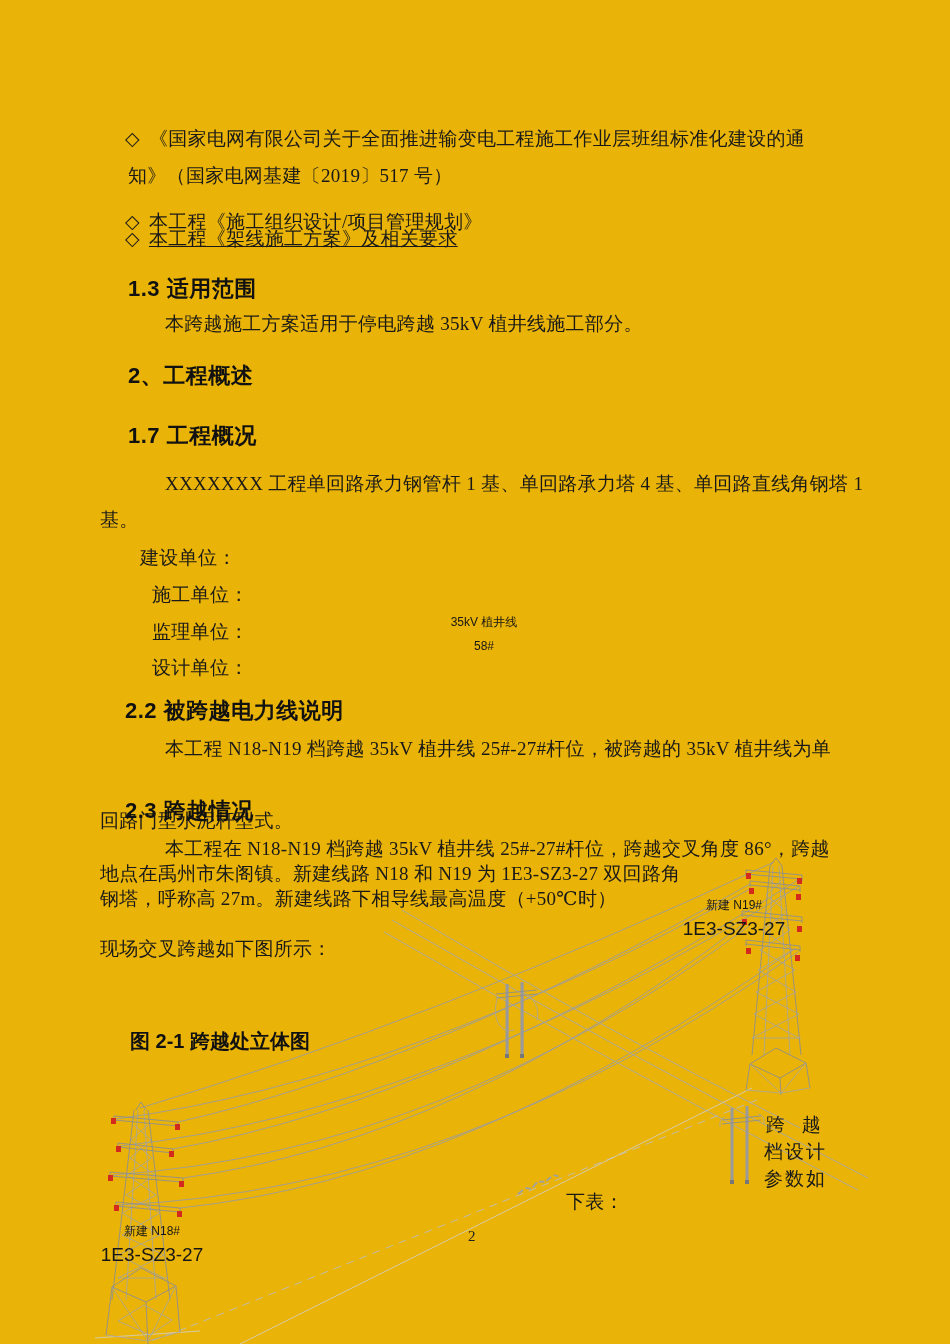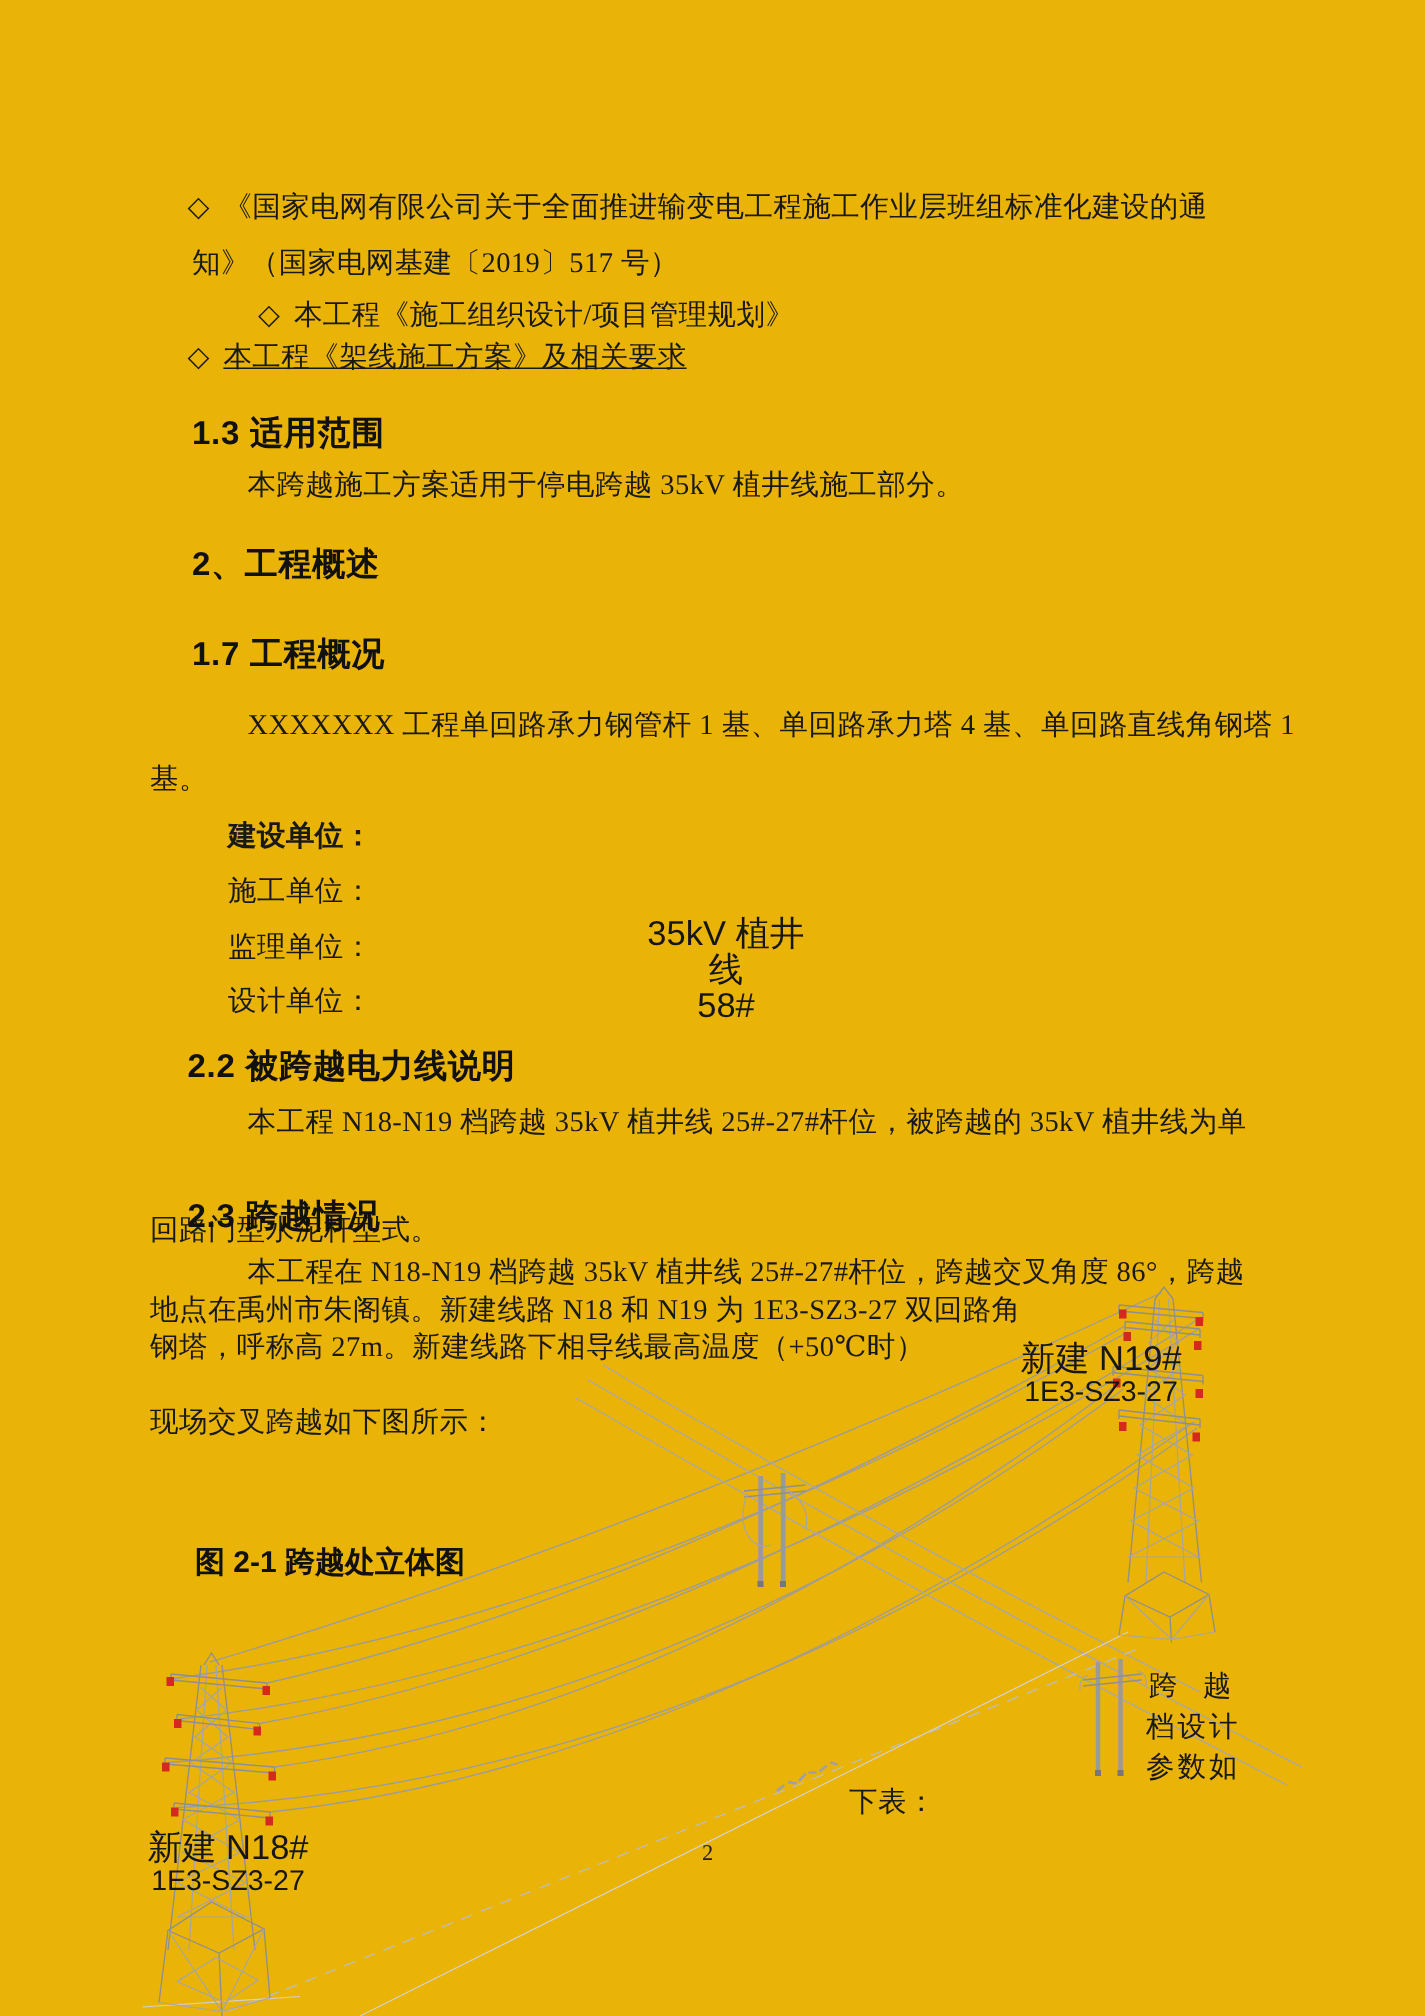--- a/index.html
+++ b/index.html
@@ -6,53 +6,53 @@
   .page{position:relative;width:950px;height:1344px;background:#eab308;overflow:hidden;
         font-family:"Liberation Serif","DejaVu Serif",serif;color:#191919;}
   .t{position:absolute;white-space:nowrap;font-size:19px;line-height:1.25;letter-spacing:0.3px;}
   .h{position:absolute;white-space:nowrap;font-family:"Liberation Sans","DejaVu Sans",sans-serif;
      font-weight:700;font-size:22px;letter-spacing:0.5px;color:#111;}
   .marker{display:inline-block;margin-right:9px;}
   .cap{position:absolute;white-space:nowrap;font-family:"Liberation Sans","DejaVu Sans",sans-serif;
        font-weight:700;font-size:20px;color:#111;}
   .lblbox{position:absolute;text-align:center;font-family:"Liberation Sans","DejaVu Sans",sans-serif;
           color:#161616;}
-  .lblbox .l1{font-size:23px;line-height:24px;}
+  .lblbox .l1{font-size:12px;line-height:24px;}
   .lblbox .l2{font-size:19px;line-height:24px;}
   .fig-svg{position:absolute;left:0;top:850px;width:950px;height:494px;}
   .pagenum{position:absolute;font-size:15px;color:#222;}
   .ins{fill:#d42a1e;}
   .steel{stroke:#8f8f8f;stroke-width:0.9;fill:none;}
   .steel2{stroke:#a5a5a5;stroke-width:0.8;fill:none;}
   .wire{stroke:#9c9c9c;stroke-width:0.9;fill:none;}
   .wire35{stroke:#a8a8a8;stroke-width:0.9;fill:none;}
   .dash{stroke:#bdbdbd;stroke-width:0.9;fill:none;stroke-dasharray:8 6;}
   .faint{stroke:#d0d0d0;stroke-width:0.8;fill:none;}
   .pole{fill:#9a9a9a;}
   .note{stroke:#a0a0a0;stroke-width:1.8;fill:none;}
 </style>
 </head>
 <body>
 
 <div class="page">
 
   <div class="t" style="left:125px;top:127px;"><span class="marker">◇</span><span>《国家电网有限公司关于全面推进输变电工程施工作业层班组标准化建设的通</span></div>
   <div class="t" style="left:128px;top:164px;">知》（国家电网基建〔2019〕517 号）</div>
-  <div class="t" style="left:125px;top:199px;margin-left:47px;"><span class="marker">◇</span><span>本工程《施工组织设计/项目管理规划》</span></div>
+  <div class="t" style="left:125px;top:210px;"><span class="marker">◇</span><span>本工程《施工组织设计/项目管理规划》</span></div>
   <div class="t" style="left:125px;top:227px;text-decoration:underline;"><span class="marker">◇</span><span>本工程《架线施工方案》及相关要求</span></div>
 
   <div class="h" style="left:128px;top:274px;">1.3 适用范围</div>
   <div class="t" style="left:165px;top:312px;">本跨越施工方案适用于停电跨越 35kV 植井线施工部分。</div>
 
   <div class="h" style="left:128px;top:361px;">2、工程概述</div>
 
   <div class="h" style="left:128px;top:421px;">1.7 工程概况</div>
   <div class="t" style="left:165px;top:472px;">XXXXXXX 工程单回路承力钢管杆 1 基、单回路承力塔 4 基、单回路直线角钢塔 1</div>
   <div class="t" style="left:100px;top:508px;">基。</div>
-  <div class="t" style="left:152px;top:546px;font-weight:bold;">建设单位：</div>
+  <div class="t" style="left:140px;top:546px;">建设单位：</div>
   <div class="t" style="left:152px;top:583px;">施工单位：</div>
   <div class="t" style="left:152px;top:620px;">监理单位：</div>
   <div class="t" style="left:152px;top:656px;">设计单位：</div>
 
   <div class="lblbox" style="left:428px;top:610px;width:112px;">
     <div class="l1">35kV 植井线</div>
     <div class="l1">58#</div>
   </div>
 
   <div class="h" style="left:125px;top:696px;">2.2 被跨越电力线说明</div>

